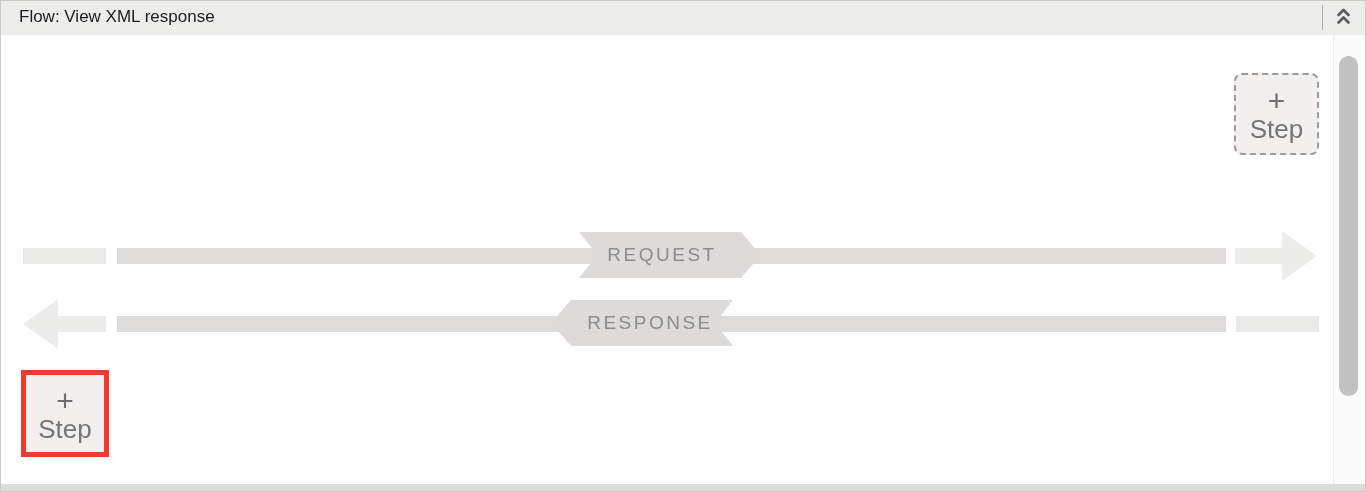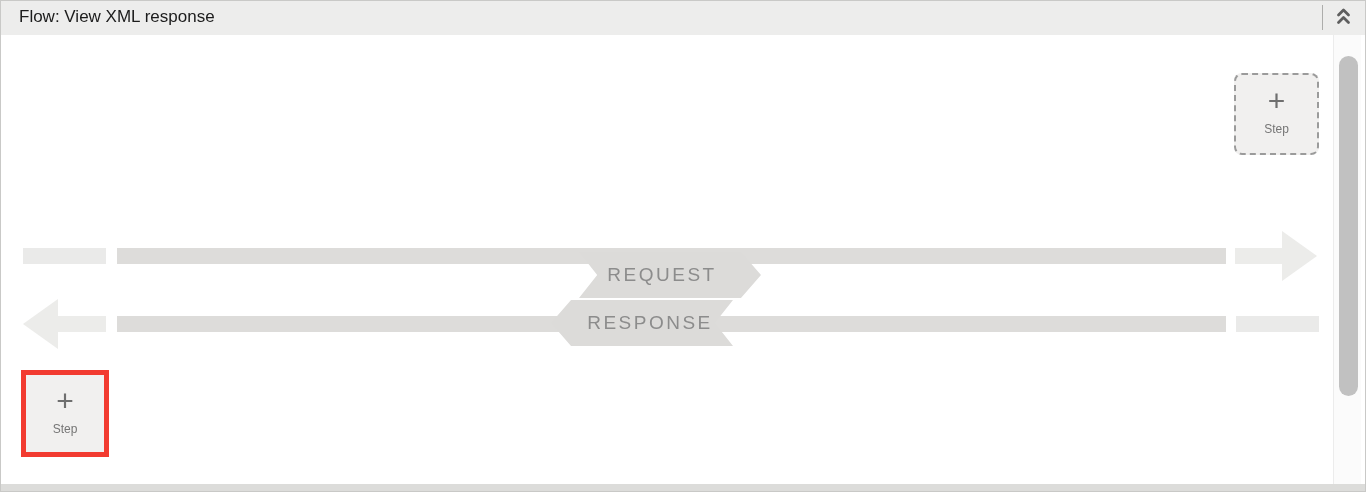--- a/index.html
+++ b/index.html
@@ -89,21 +89,20 @@
     color: #8c8c8c;
     font-size: 19px;
     letter-spacing: 2.5px;
     text-align: center;
     line-height: 46px;
     white-space: nowrap;
   }
   .ribbon.request {
     clip-path: polygon(0% 0%, 89% 0%, 100% 50%, 89% 100%, 0% 100%, 10% 50%);
     padding-right: 16px;
-    margin-top: 20px;
   }
   .ribbon.response {
     clip-path: polygon(11% 0%, 100% 0%, 90% 50%, 100% 100%, 11% 100%, 0% 50%);
     padding-left: 16px;
   }
 
   
   .step-btn {
     position: absolute;
     background: #f1f0ef;
@@ -114,21 +113,21 @@
     gap: 6px;
     color: #757575;
     cursor: pointer;
   }
   .step-btn .plus {
     font-size: 30px;
     line-height: 24px;
     color: #6f6f6f;
   }
   .step-btn .step-label {
-    font-size: 12px;
+    font-size: 26px;
     line-height: 20px;
     text-align: center;
   }
   .step-btn.dashed {
     left: 1233px; top: 72px;
     width: 85px; height: 82px;
     border: 2px dashed #9b9b9b;
     border-radius: 8px;
   }
   .step-btn.highlighted {

